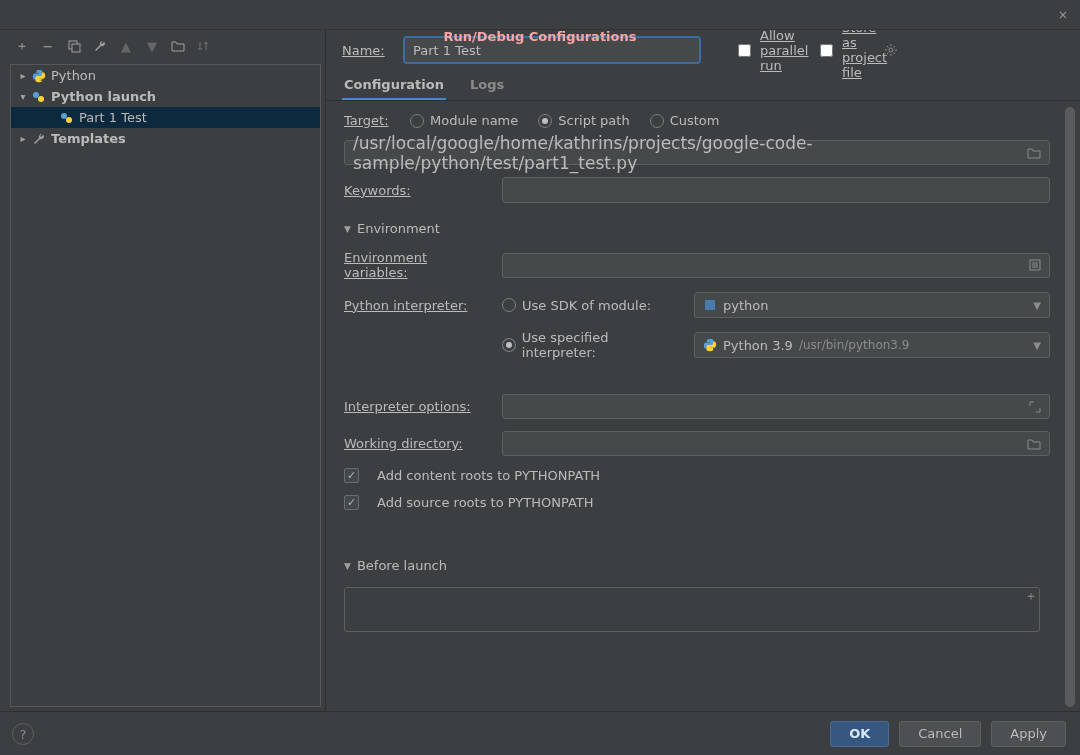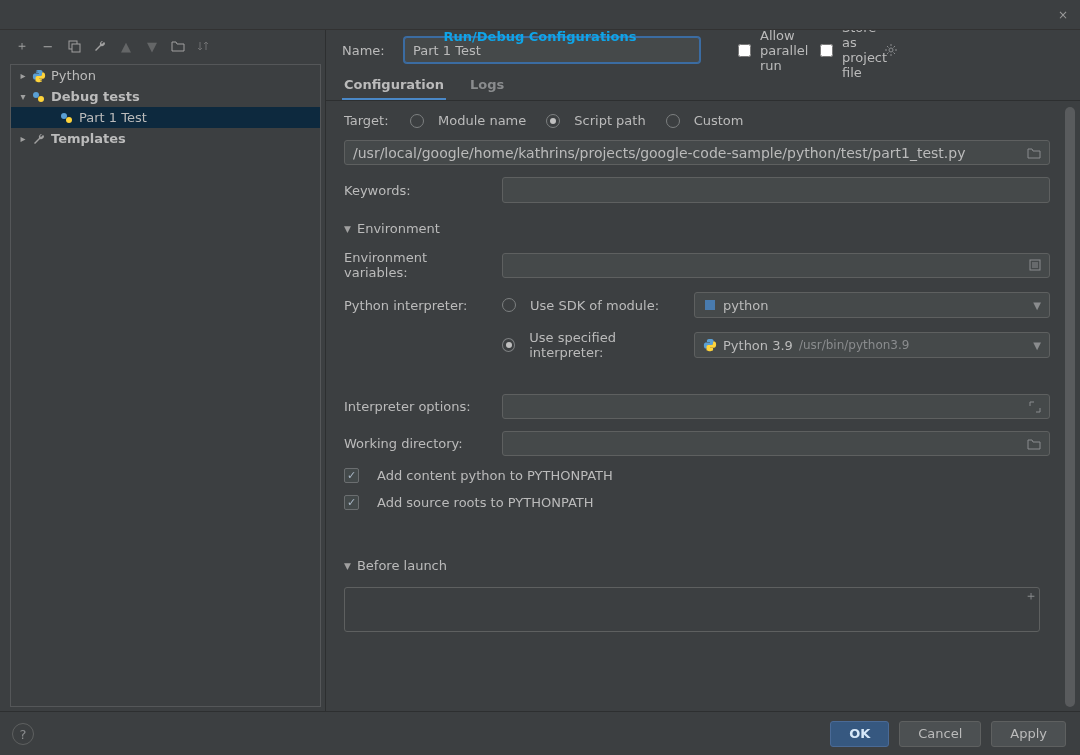--- a/index.html
+++ b/index.html
@@ -16,61 +16,61 @@
     --selected: #0d293e;
     --selected-border: #2f65ca;
     --button-blue: #365880;
     --button-blue-text: #bbd3eb;
   }
   * { box-sizing: border-box; font-family: "DejaVu Sans", "Segoe UI", sans-serif; font-size: 13px; }
   html, body { margin:0; padding:0; width:1080px; height:755px; background:#efefef; overflow:hidden; }
   .app { width:1080px; height:755px; background:#3c3f41; display:flex; flex-direction:column; color:var(--text); }
   
   .titlebar { height:30px; background:#3c3f41; border-bottom:1px solid #323232; display:flex; align-items:center; justify-content:center; position:relative; }
-  .titlebar .title { font-weight:bold; color:#0ea5e9;margin-top:44px; }
+  .titlebar .title { font-weight:bold; color:#fca5a5;margin-top:44px; }
   .titlebar .close { position:absolute; right:10px; top:8px; width:12px; height:12px; color:#9a9a9a; font-size:12px; cursor:pointer; }
   
   .body { flex:1; display:flex; min-height:0; }
   
   .left { width:326px; display:flex; flex-direction:column; border-right:1px solid #2d2f30; }
   .toolbar { height:32px; display:flex; align-items:center; gap:10px; padding:0 14px; }
   .tool-icon { width:16px; height:16px; display:inline-flex; align-items:center; justify-content:center; color:#a0a0a0; cursor:pointer; }
   .tree { flex:1; border:1px solid #555759; margin:2px 4px 4px 10px; background:#3c3f41; overflow:auto; }
   .tree-row { height:21px; display:flex; align-items:center; padding-left:6px; cursor:pointer; }
   .tree-row.level2 { padding-left:48px; }
   .tree-row.selected { background:#0d293e; border-left:0; box-shadow: inset 0 0 0 1px #0d293e; }
   .tree-row.bold > .tree-label { font-weight:bold; }
   .expander { width:12px; display:inline-flex; justify-content:center; margin-right:2px; color:#a0a0a0; font-size:10px;}
   .node-icon { width:16px; height:16px; margin-right:4px; display:inline-flex; align-items:center; justify-content:center; }
   .tree-label { white-space:nowrap; }
   
   .right { flex:1; display:flex; flex-direction:column; min-width:0; }
   .name-row { height:40px; display:flex; align-items:center; gap:14px; padding:0 16px; }
-  .name-row label { width:48px; }
+  .name-row label { width:48px;text-decoration:underline; }
   .text-input { background:#45494a; border:1px solid #5e6060; color:#bbb; height:26px; padding:2px 8px; border-radius:3px; outline:none; }
   .text-input.focused { border:1px solid #3b6ca2; box-shadow:0 0 0 1px #3b6ca2; }
   .name-input { width:296px; }
   .chk { display:inline-flex; align-items:center; gap:6px; margin-left:20px; }
   .chk input[type=checkbox] { width:15px; height:15px; accent-color:#5a7db2; }
   .gear-icon { margin-left:6px; color:#8a8c8e; }
   
   .tabs { display:flex; align-items:flex-end; gap:22px; padding:0 16px; border-bottom:1px solid #2d2f30; }
   .tab { height:30px; display:flex; align-items:center; padding:0 2px; color:#8a8c8e; border-bottom:2px solid transparent; cursor:pointer;font-weight:bold; }
   .tab.active { color:#bbbbbb; border-bottom:2px solid #4a88c7; }
   
   .form-scroll { flex:1; position:relative; padding:12px 16px 8px 16px; overflow:hidden; }
   .scroll-thumb { position:absolute; right:5px; top:6px; width:10px; height:600px; background:#595b5d; border-radius:5px; }
   .section-title { color:#808284; margin:4px 0 12px 4px; }
   .form-grid { display:flex; flex-direction:column; gap:12px; padding-left:2px; padding-right:14px;}
   .form-row { display:flex; align-items:center; gap:10px; }
-  .form-label { width:148px; min-width:148px; }
+  .form-label { width:148px; min-width:148px;text-decoration:underline; }
   .field { flex:1; height:25px; background:#45494a; border:1px solid #5e6060; border-radius:3px; color:#bbb; padding:2px 8px; display:flex; align-items:center; justify-content:space-between; }
   .field .trail { color:#8a8c8e; }
   .radio-row { display:flex; gap:20px; align-items:center; }
-  .radio { display:inline-flex; align-items:center; gap:14px; }
+  .radio { display:inline-flex; align-items:center; gap:6px; }
   .radio-dot { width:14px; height:14px; border-radius:50%; border:1px solid #7c7f80; display:inline-flex; align-items:center; justify-content:center; }
   .radio-dot.on::after { content:""; width:6px; height:6px; background:#c0c0c0; border-radius:50%; }
   .sec-collapse { display:inline-flex; align-items:center; gap:6px; color:#bbb; font-size:13px; margin-top:6px; margin-bottom:2px; }
   .sec-collapse .caret { font-size:9px; color:#a0a0a0; }
   .select { flex:1; height:26px; background:#45494a; border:1px solid #5e6060; border-radius:3px; display:flex; align-items:center; justify-content:space-between; padding:0 8px; }
   .select .caret { color:#8a8c8e; font-size:10px; }
   .checked-box { width:15px; height:15px; border:1px solid #6b6e70; background:#43494a; border-radius:2px; display:inline-flex; align-items:center; justify-content:center; margin-right:8px; }
   .checked-box::after { content:"✓"; color:#a9b7c6; font-size:11px; line-height:1; }
   .before-launch-box { border:1px solid #5e6060; border-radius:3px; height:45px; position:relative; margin-right:10px; }
   .bl-buttons { position:absolute; right:-2px; top:-2px; display:flex; flex-direction:column; gap:2px; }
@@ -136,21 +136,21 @@
           <span class="tree-label">Python</span>
         </div>
         <div class="tree-row bold">
           <span class="expander">▾</span>
           <span class="node-icon">
             <svg width="14" height="14" viewBox="0 0 14 14">
                 <circle cx="4" cy="5" r="3" fill="#5A9FD4"></circle>
                 <circle cx="9" cy="9" r="3" fill="#FFD43B"></circle>
               </svg>
           </span>
-          <span class="tree-label">Debug tests</span>
+          <span class="tree-label">Python launch</span>
         </div>
         <div class="tree-row level2 selected">
           <span class="node-icon">
             <svg width="14" height="14" viewBox="0 0 14 14">
                 <circle cx="4" cy="5" r="3" fill="#5A9FD4"></circle>
                 <circle cx="9" cy="9" r="3" fill="#FFD43B"></circle>
               </svg>
           </span>
           <span class="tree-label">Part 1 Test</span>
         </div>
@@ -210,21 +210,21 @@
               </span>
               <span class="radio">
                 <span class="radio-dot"></span>
                 <span>Custom</span>
               </span>
             </div>
           </div>
 
           <div class="form-row">
             <div class="field" style="width:100%">
-              <span style="font-size:14px">/usr/local/google/home/kathrins/projects/google-code-sample/python/test/part1_test.py</span>
+              <span style="font-size:17px">/usr/local/google/home/kathrins/projects/google-code-sample/python/test/part1_test.py</span>
               <span class="trail">
                 <svg width="14" height="12" viewBox="0 0 14 12">
                     <path d="M1 2h4l1 2h7v7H1z" fill="none" stroke="#8a8c8e"></path>
                   </svg>
               </span>
             </div>
           </div>
 
           <div class="form-row">
             <div class="form-label">Keywords:</div>
@@ -312,21 +312,21 @@
               <span class="trail">
                 <svg width="14" height="12" viewBox="0 0 14 12">
                     <path d="M1 2h4l1 2h7v7H1z" fill="none" stroke="#8a8c8e"></path>
                   </svg>
               </span>
             </div>
           </div>
 
           <div class="form-row">
             <span class="checked-box"></span>
-            <span>Add content python to PYTHONPATH</span>
+            <span>Add content roots to PYTHONPATH</span>
           </div>
           <div class="form-row">
             <span class="checked-box"></span>
             <span>Add source roots to PYTHONPATH</span>
           </div>
 
           <div style="height:18px"></div>
 
           <div class="sec-collapse">
             <span class="caret">▼</span>

